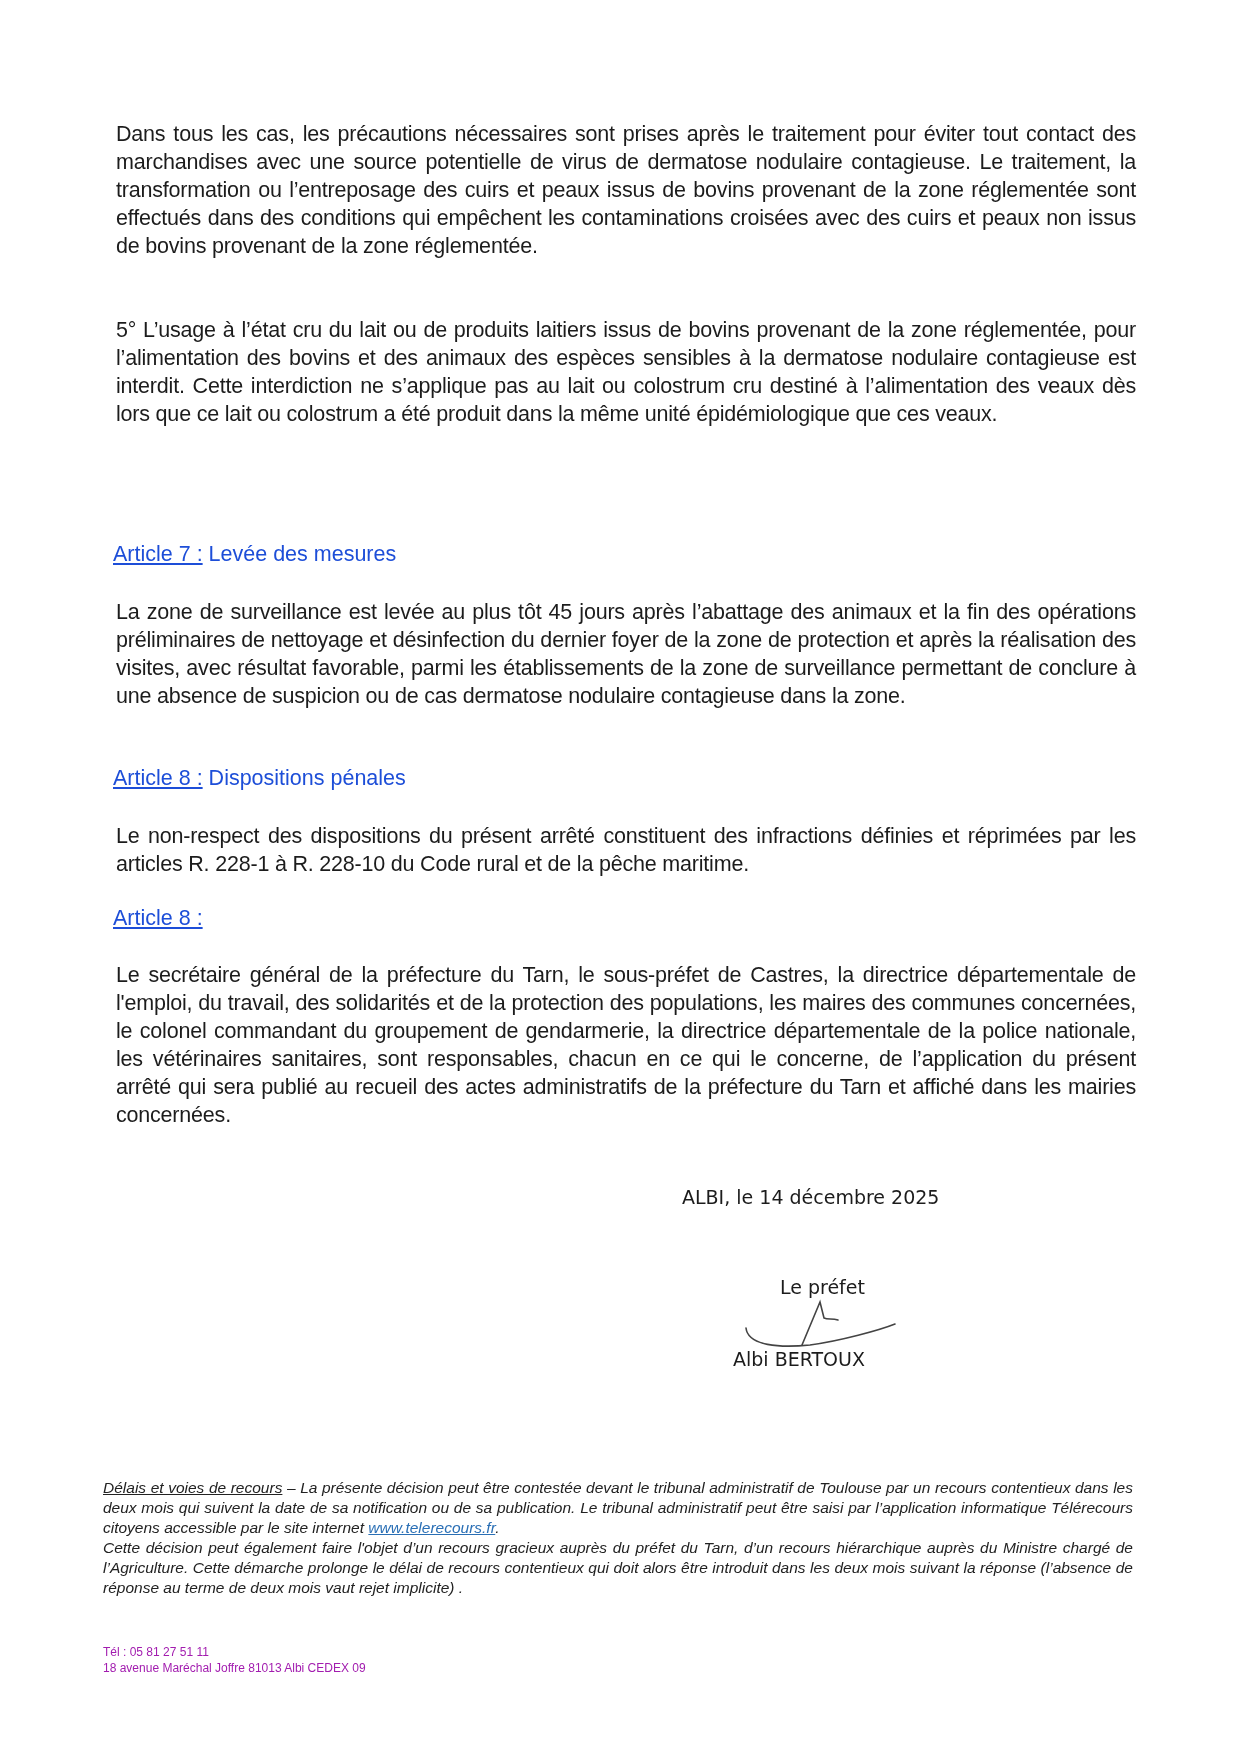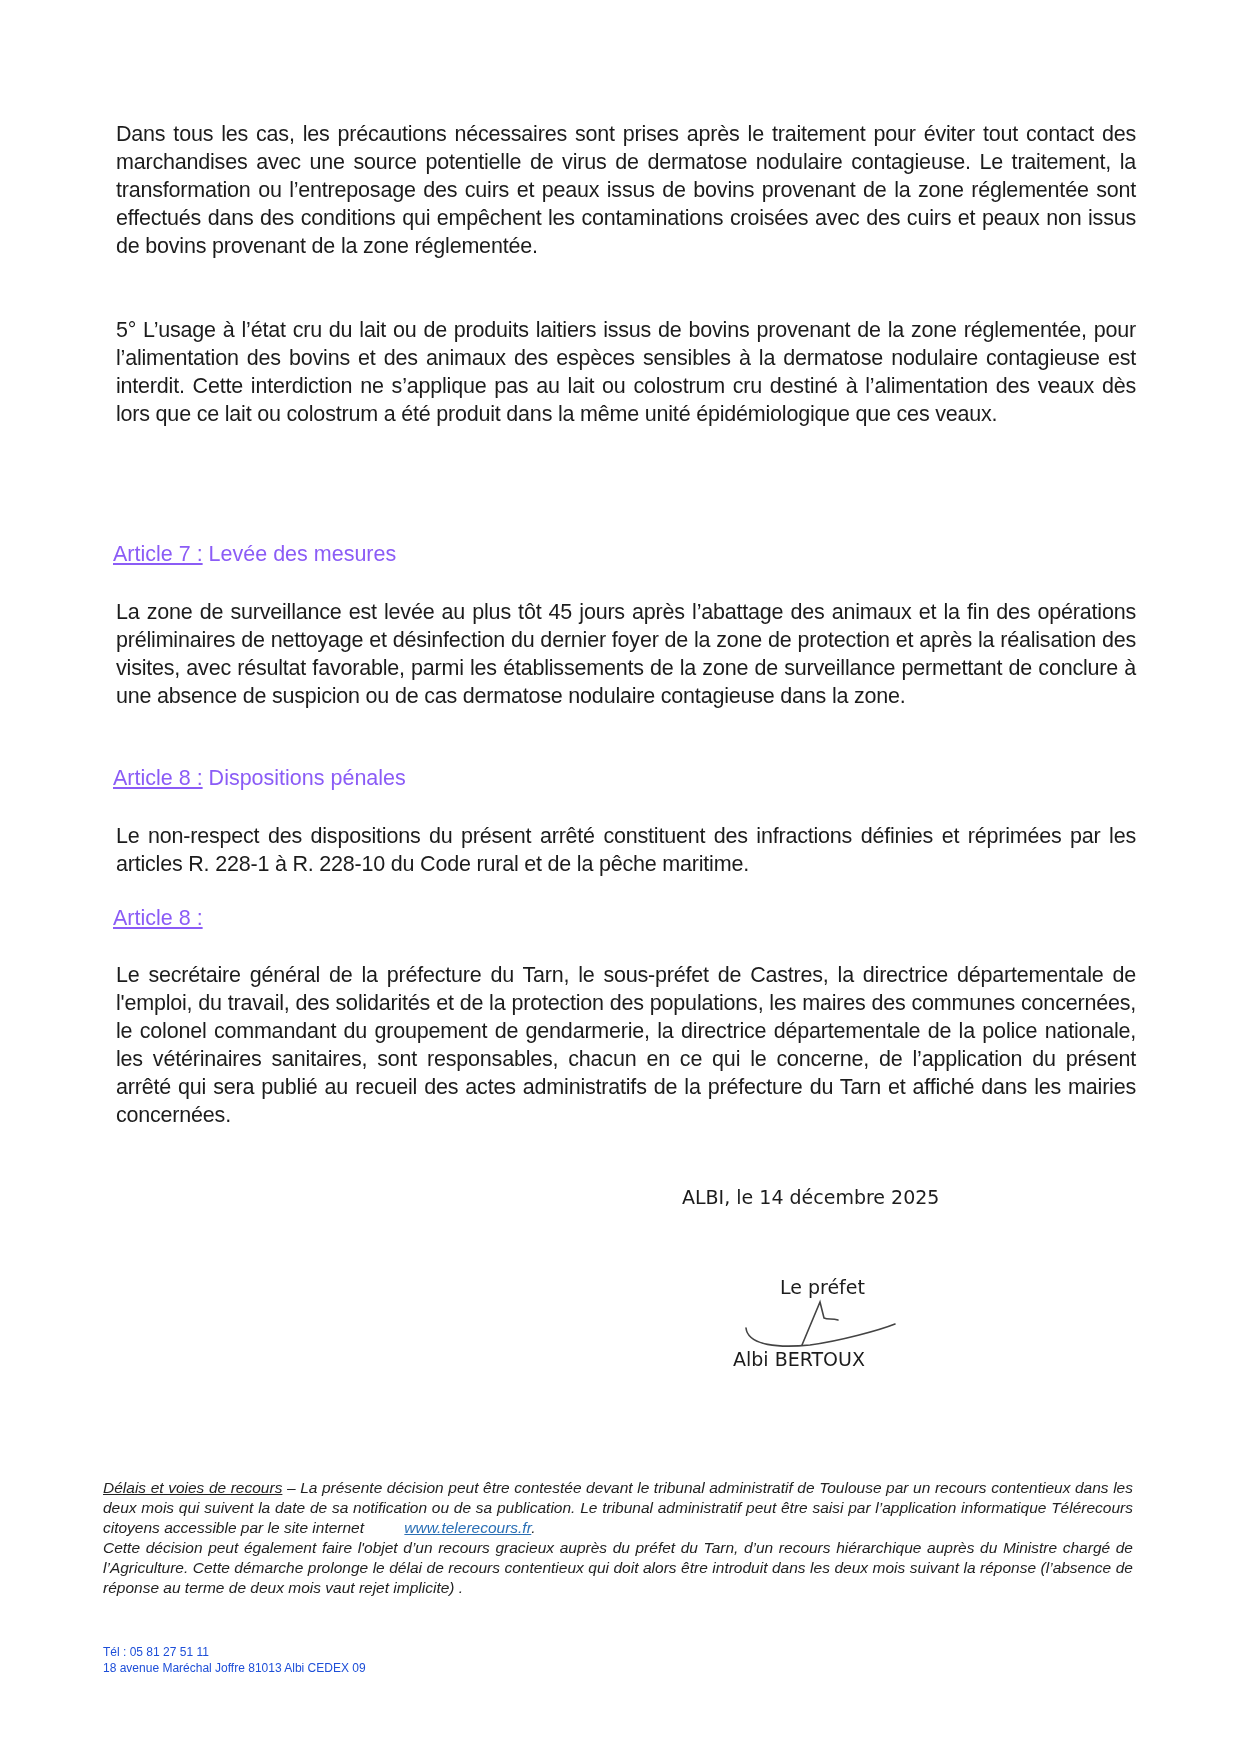--- a/index.html
+++ b/index.html
@@ -1,26 +1,26 @@
 <!DOCTYPE html>
 <html><head>
 <meta charset="utf-8">
 <style>
   html, body { margin:0; padding:0; background:#ffffff; }
   body { width:1240px; height:1754px; position:relative; overflow:hidden; color:#1a1a1a; }
   .page { position:absolute; left:0; top:16px; width:1056px; height:1754px; background:#fff; }
   .body-text { position:absolute; left:116px; width:1020px; font-family:"Liberation Sans", sans-serif; font-size:21.5px; line-height:28px; text-align:justify; color:#1c1c1c; letter-spacing:-0.2px; }
   .heading { position:absolute; left:0; width:1240px; text-align:center; font-family:"Liberation Sans", sans-serif; font-weight:bold; font-size:21.5px; color:#1c1c1c; }
-  .article { position:absolute; left:113px; font-family:"Liberation Sans", sans-serif; font-size:21.5px; color:#8b5cf6; }
+  .article { position:absolute; left:113px; font-family:"Liberation Sans", sans-serif; font-size:21.5px; color:#1d4ed8; }
   .article .lbl { text-decoration:underline; }
   .sig { position:absolute; font-family:"DejaVu Sans", sans-serif; font-size:19px; color:#1c1c1c; }
   .footer-legal { position:absolute; left:103px; width:1030px; font-family:"Liberation Sans", sans-serif; font-style:italic; font-size:15.5px; line-height:20px; text-align:justify; color:#222; }
   .footer-legal .u { text-decoration:underline; }
-  .footer-legal a { color:#2a6fb5; text-decoration:underline;margin-left:36px; }
-  .contact { position:absolute; left:103px; font-family:"Liberation Sans", sans-serif; font-size:12px; line-height:16px; color:#1d4ed8; }
+  .footer-legal a { color:#2a6fb5; text-decoration:underline; }
+  .contact { position:absolute; left:103px; font-family:"Liberation Sans", sans-serif; font-size:12px; line-height:16px; color:#a21caf; }
   .signature-svg { position:absolute; left:740px; top:1272px; }
 </style>
 </head>
 <body>
 
 <div class="page">
 
   <div class="body-text" style="top:104px;">Dans tous les cas, les précautions nécessaires sont prises après le traitement pour éviter tout contact des marchandises avec une source potentielle de virus de dermatose nodulaire contagieuse. Le traitement, la transformation ou l’entreposage des cuirs et peaux issus de bovins provenant de la zone réglementée sont effectués dans des conditions qui empêchent les contaminations croisées avec des cuirs et peaux non issus de bovins provenant de la zone réglementée.</div>
 
   <div class="body-text" style="top:300px;">5° L’usage à l’état cru du lait ou de produits laitiers issus de bovins provenant de la zone réglementée, pour l’alimentation des bovins et des animaux des espèces sensibles à la dermatose nodulaire contagieuse est interdit. Cette interdiction ne s’applique pas au lait ou colostrum cru destiné à l’alimentation des veaux dès lors que ce lait ou colostrum a été produit dans la même unité épidémiologique que ces veaux.</div>

